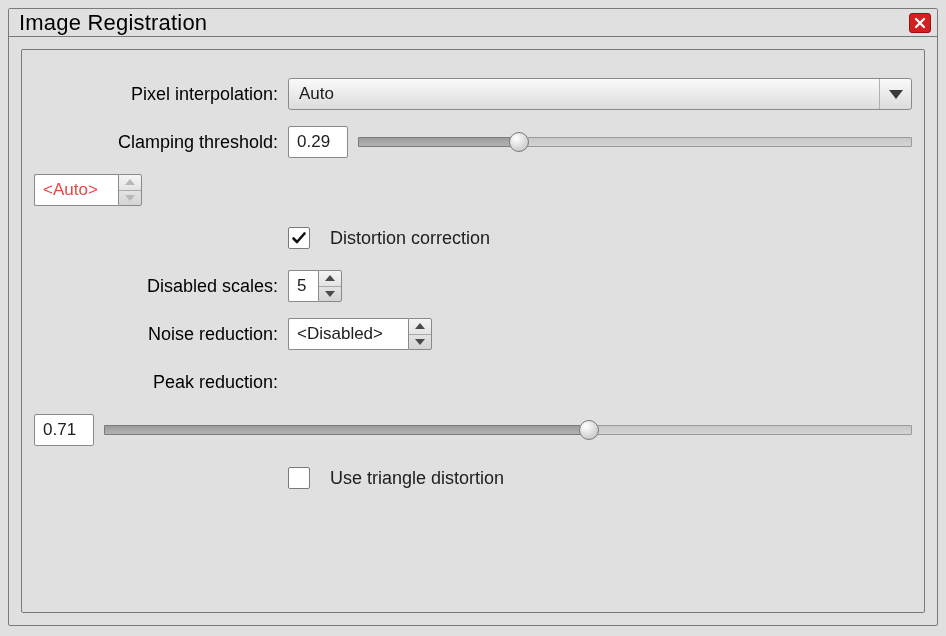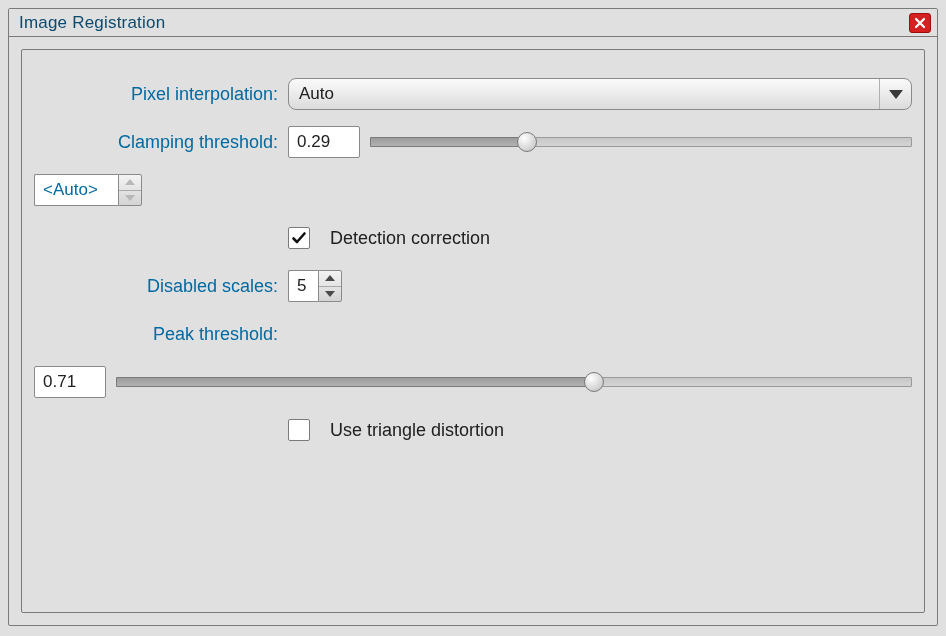--- a/index.html
+++ b/index.html
@@ -25,22 +25,22 @@
   .titlebar {
     height: 28px;
     background: #e0e0e0;
     display: flex;
     align-items: center;
     justify-content: space-between;
     padding: 0 6px 0 10px;
     border-bottom: 1px solid #7a7a7a;
   }
   .title {
-    color: #0c4a6e;
-    font-size: 17px;
+    color: #000000;
+    font-size: 22px;
     font-weight: 400;
     letter-spacing: 0.2px;
   }
   .close-btn {
     width: 22px;
     height: 20px;
     background: #d42020;
     border: 1px solid #9a1010;
     border-radius: 3px;
     display: flex;
@@ -64,56 +64,56 @@
     display: flex;
     align-items: center;
     height: 32px;
     margin-bottom: 16px;
   }
   .label {
     width: 254px;
     text-align: right;
     padding-right: 10px;
     font-size: 18px;
-    color: #0369a1;
+    color: #000000;
   }
   .ctrl {
     display: flex;
     align-items: center;
     flex: 1;
     gap: 10px;
   }
   
   .dropdown {
     height: 32px;
     flex: 1;
     background: linear-gradient(#fafafa, #dcdcdc);
     border: 1px solid #8a8a8a;
-    border-radius: 8px;
+    border-radius: 3px;
     display: flex;
     align-items: center;
     cursor: pointer;
     position: relative;
   }
   .dropdown-text {
     padding-left: 10px;
     flex: 1;
   }
   .dropdown-arrow {
     width: 32px;
     height: 100%;
     border-left: 1px solid #b0b0b0;
     display: flex;
     align-items: center;
     justify-content: center;
   }
   
   .numbox {
     height: 32px;
-    width: 72px;
+    width: 60px;
     background: #fff;
     border: 1px solid #8a8a8a;
     border-radius: 2px;
     display: flex;
     align-items: center;
     padding: 0 8px;
     font-size: 17px;
   }
   
   .spin-wrap {
@@ -125,21 +125,21 @@
     background: #fff;
     border: 1px solid #8a8a8a;
     border-right: none;
     border-radius: 2px 0 0 2px;
     display: flex;
     align-items: center;
     padding: 0 8px;
     font-size: 17px;
     min-width: 30px;
   }
-  .spin-input.disabled { color: #0369a1; }
+  .spin-input.disabled { color: #ef4444; }
   .spin-btns {
     width: 24px;
     border: 1px solid #8a8a8a;
     border-radius: 0 2px 2px 0;
     background: linear-gradient(#f4f4f4,#d4d4d4);
     display: flex;
     flex-direction: column;
   }
   .spin-btn {
     flex: 1;
@@ -261,21 +261,21 @@
       </div>
 
       <div class="row">
         <div class="label"></div>
         <div class="ctrl">
           <div class="checkbox">
             <svg width="16" height="16" viewBox="0 0 16 16">
               <path d="M2.5 8.5 L6 12 L13.5 3.5" stroke="#111" stroke-width="2.6" fill="none" stroke-linecap="round" stroke-linejoin="round"></path>
             </svg>
           </div>
-          <span class="checkbox-label">Detection correction</span>
+          <span class="checkbox-label">Distortion correction</span>
         </div>
       </div>
 
       <div class="row">
         <div class="label">Disabled scales:</div>
         <div class="ctrl">
           <div class="spin-wrap">
             <div class="spin-input" style="min-width:30px">
                 <span>5</span>
               </div>
@@ -285,24 +285,42 @@
                 </div>
               <div class="spin-btn">
                   <div class="tri-down"></div>
                 </div>
             </div>
           </div>
         </div>
       </div>
 
 
-
-
-      <div class="row">
-        <div class="label">Peak threshold:</div>
+      <div class="row">
+        <div class="label">Noise reduction:</div>
+        <div class="ctrl">
+          <div class="spin-wrap">
+            <div class="spin-input" style="min-width:120px">
+                <span>&lt;Disabled&gt;</span>
+              </div>
+            <div class="spin-btns">
+              <div class="spin-btn">
+                  <div class="tri-up"></div>
+                </div>
+              <div class="spin-btn">
+                  <div class="tri-down"></div>
+                </div>
+            </div>
+          </div>
+        </div>
+      </div>
+
+
+      <div class="row">
+        <div class="label">Peak reduction:</div>
       </div>
 
       <div class="row">
         <div class="ctrl">
           <div class="numbox">
               <span>0.71</span>
             </div>
           <div class="slider">
             <div class="slider-track"></div>
               <div class="slider-fill" style="width: 60%;"></div>

